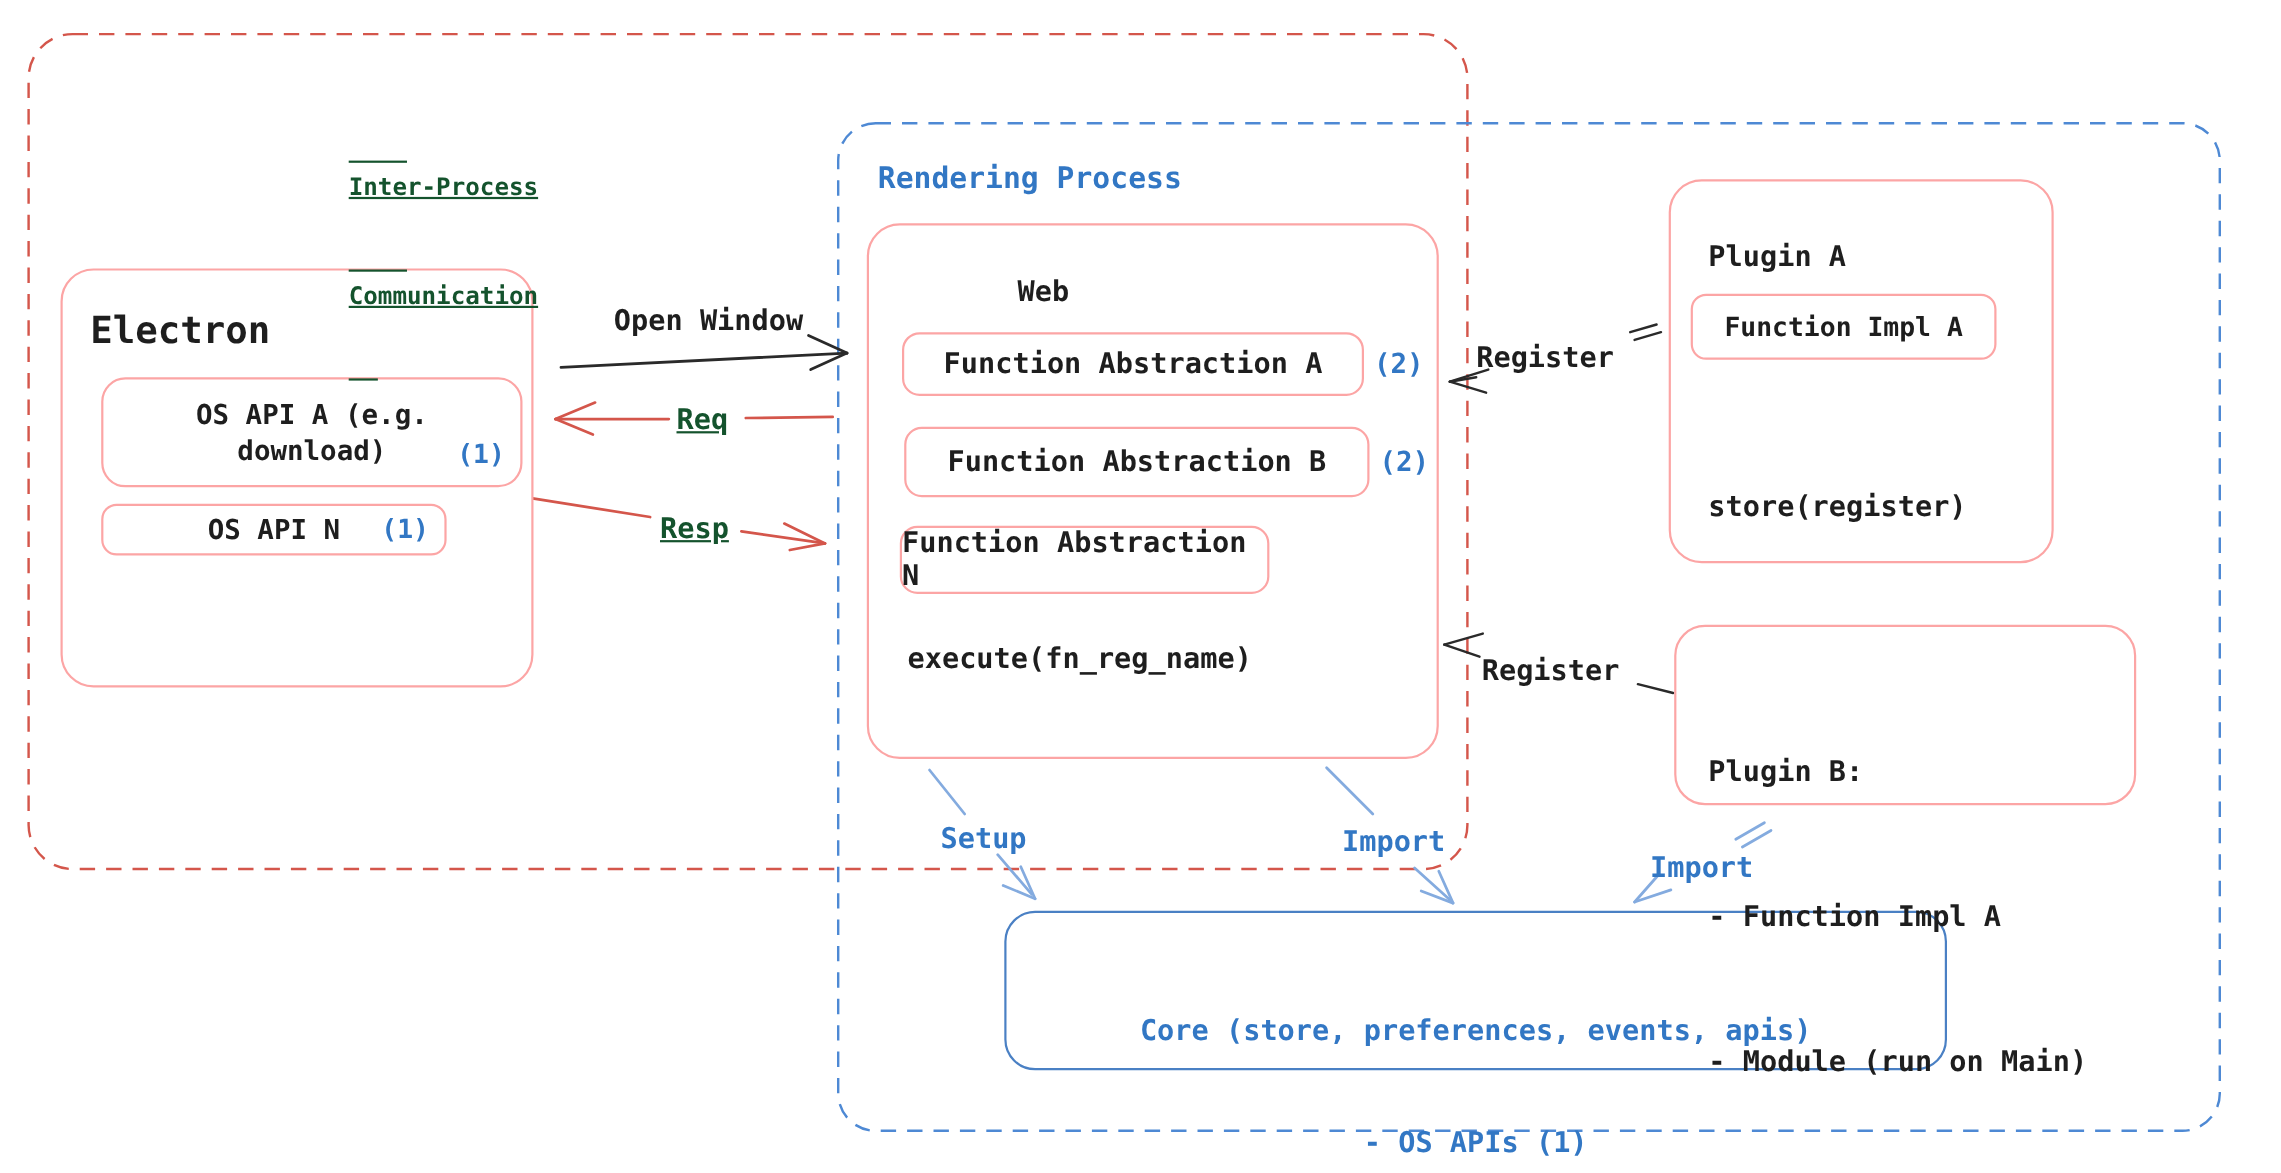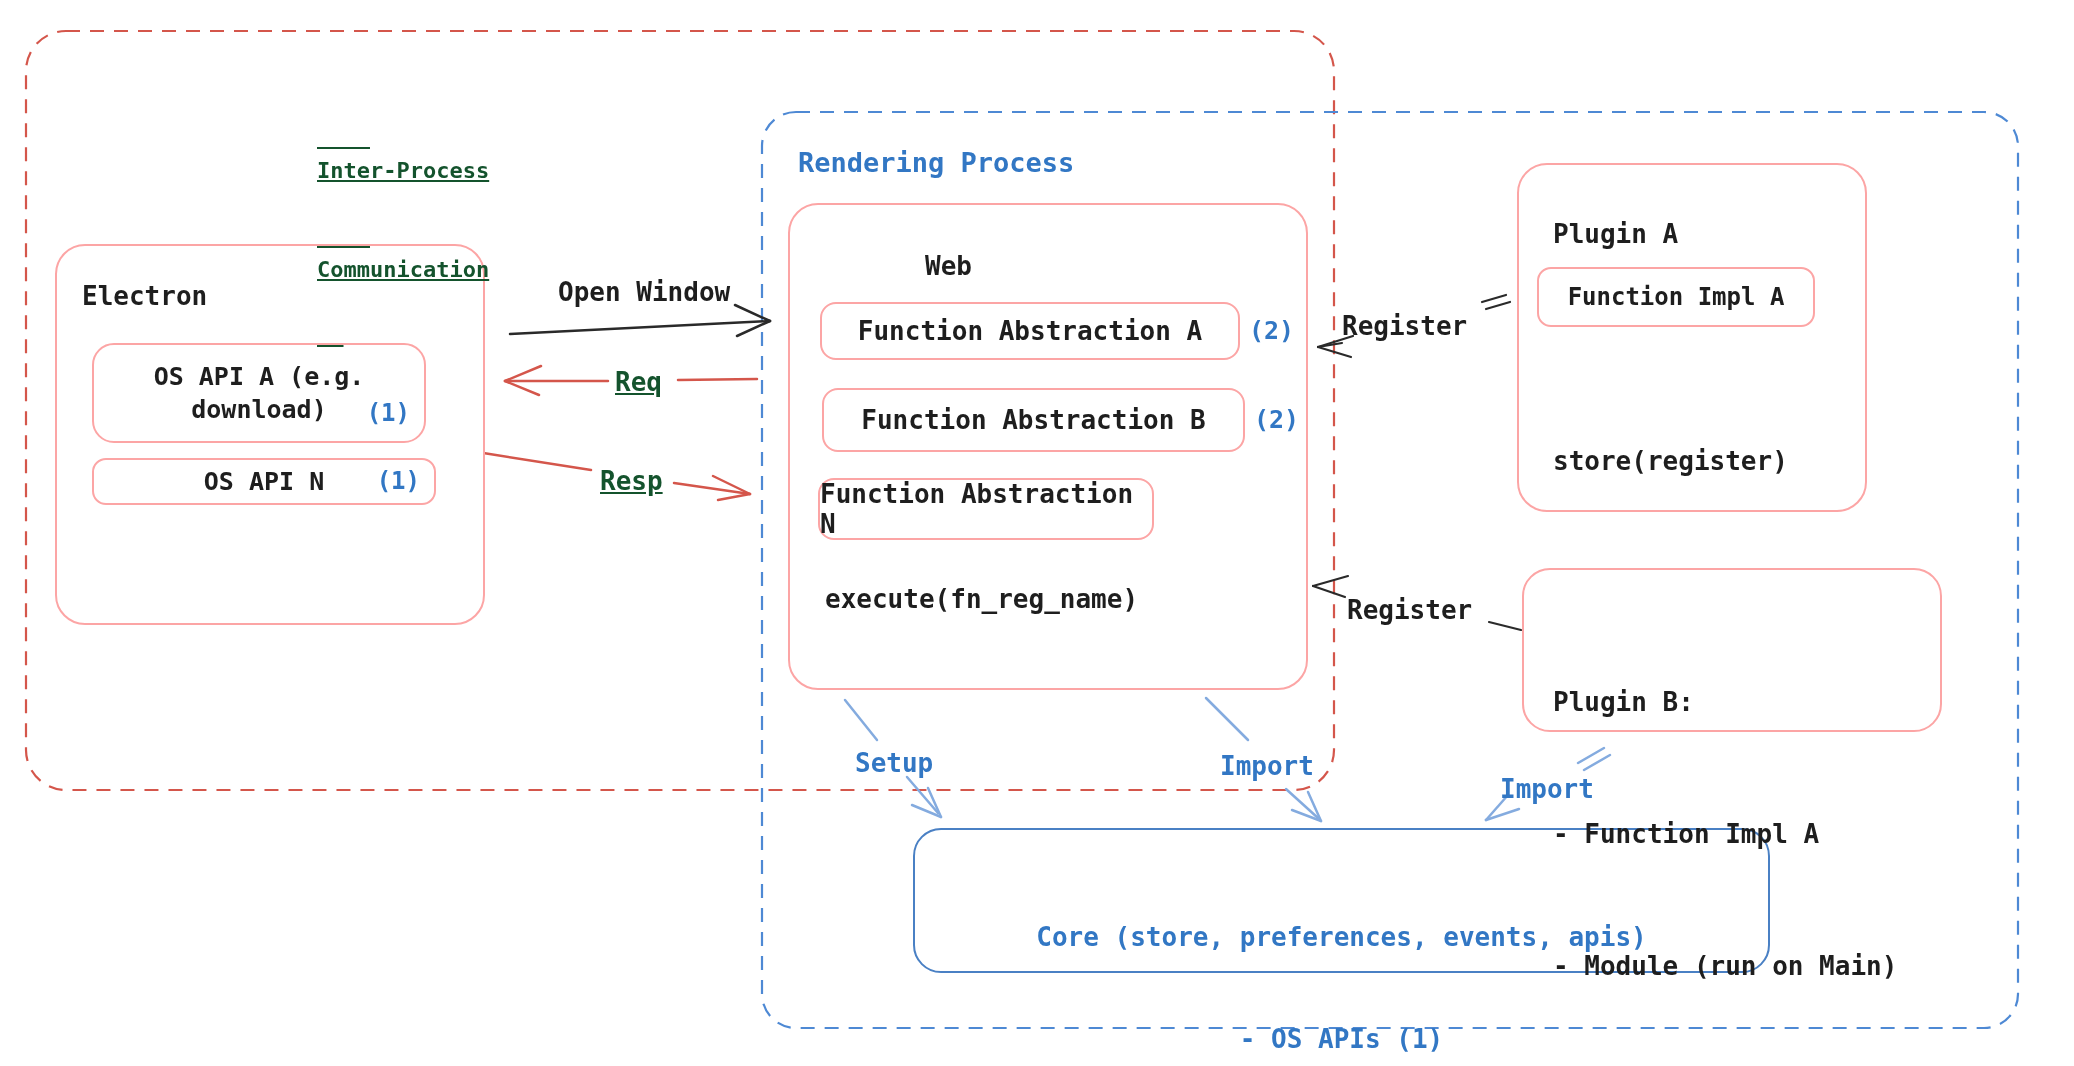--- a/index.html
+++ b/index.html
@@ -14,24 +14,24 @@
   .center{display:flex;align-items:center;justify-content:center;}
   .blue{color:#3277c4;}
   .red{color:#14532d;text-decoration:underline;}
 
   
   #ipc-title{left:317px;top:88px;font-size:22px;line-height:33px;}
   #rendering-title{left:798px;top:147px;font-size:27px;}
 
   
   #electron-box{left:55px;top:244px;width:430px;height:381px;border-radius:30px;}
-  #electron-title{left:82px;top:281px;font-size:26px;}
-  #os-api-a{left:92px;top:343px;width:334px;height:100px;border-radius:22px;flex-direction:column;font-size:25px;line-height:33px;text-align:center;}
+  #electron-title{left:82px;top:281px;font-size:34px;}
+  #os-api-a{left:92px;top:343px;width:383px;height:100px;border-radius:22px;flex-direction:column;font-size:25px;line-height:33px;text-align:center;}
   #os-api-a-tag{position:absolute;right:14px;top:52px;font-size:24px;line-height:33px;}
-  #os-api-n{left:92px;top:458px;width:344px;height:47px;border-radius:14px;font-size:25px;}
+  #os-api-n{left:92px;top:458px;width:314px;height:47px;border-radius:14px;font-size:25px;}
   #os-api-n-tag{position:absolute;right:14px;top:7px;font-size:24px;}
 
   
   #web-box{left:788px;top:203px;width:520px;height:487px;border-radius:30px;}
   #web-title{left:925px;top:251px;font-size:26px;}
   #fa-a{left:820px;top:302px;width:420px;height:58px;border-radius:16px;font-size:26px;}
   #fa-a-tag{left:1249px;top:302px;height:58px;line-height:58px;font-size:25px;}
   #fa-b{left:822px;top:388px;width:423px;height:64px;border-radius:16px;font-size:26px;}
   #fa-b-tag{left:1254px;top:388px;height:64px;line-height:64px;font-size:25px;}
   #fa-n{left:818px;top:478px;width:336px;height:62px;border-radius:16px;font-size:26px;}

